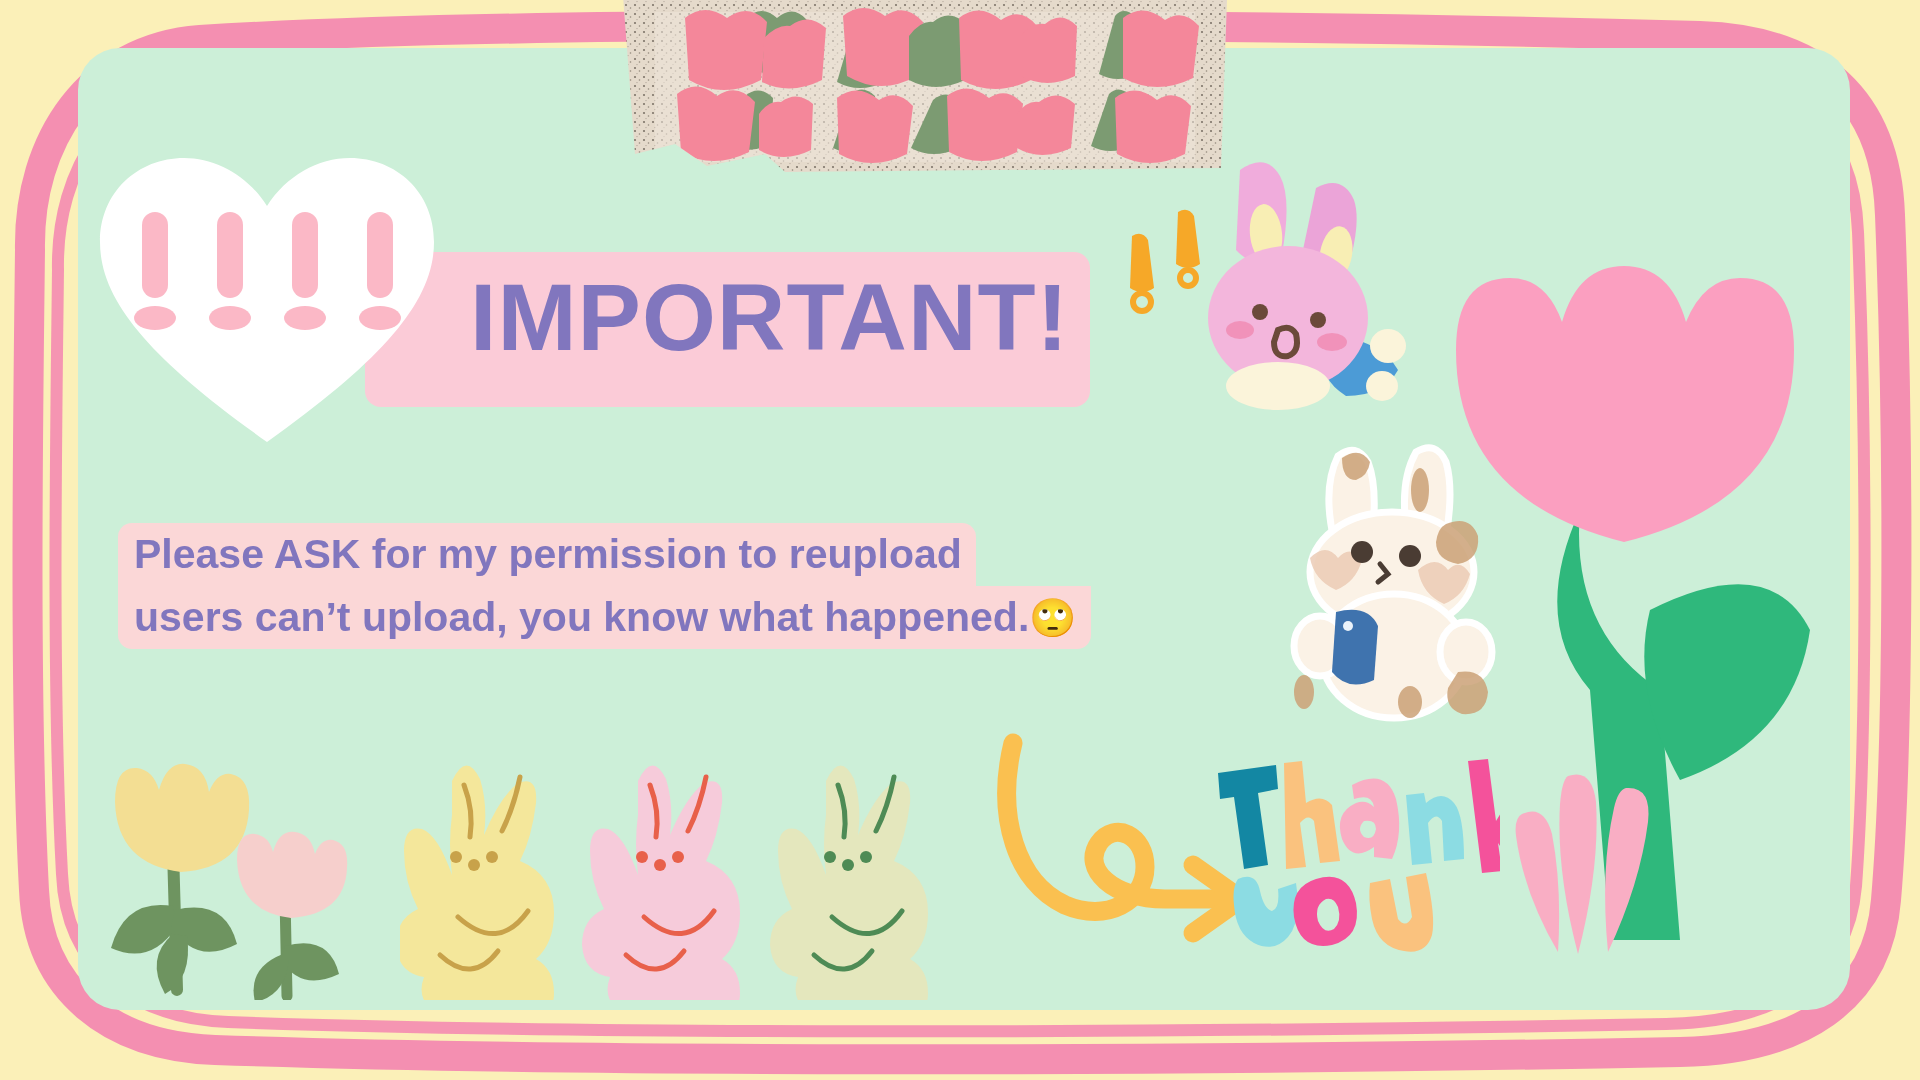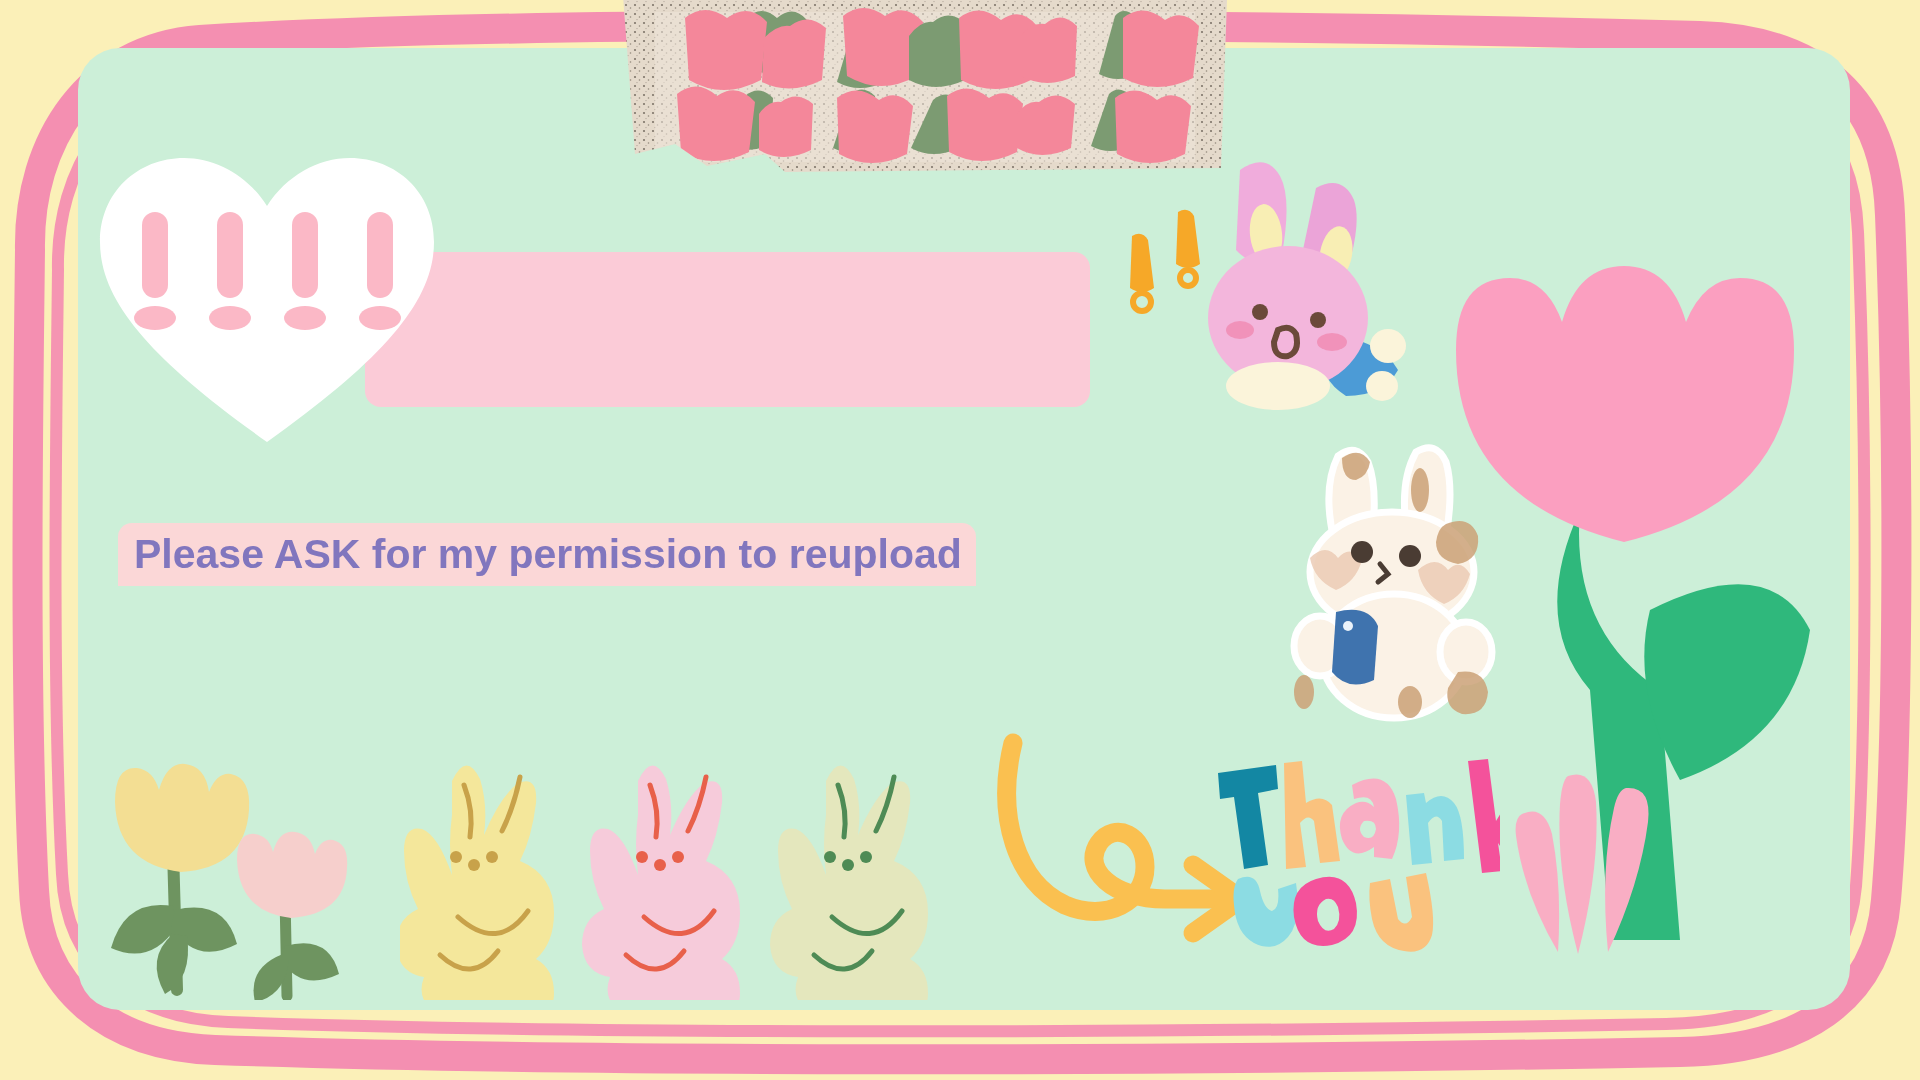--- a/index.html
+++ b/index.html
@@ -139,23 +139,28 @@
       <rect x="125" y="62" width="26" height="86" rx="13"></rect>
       <ellipse cx="138" cy="168" rx="21" ry="12"></ellipse>
       <rect x="200" y="62" width="26" height="86" rx="13"></rect>
       <ellipse cx="213" cy="168" rx="21" ry="12"></ellipse>
       <rect x="275" y="62" width="26" height="86" rx="13"></rect>
       <ellipse cx="288" cy="168" rx="21" ry="12"></ellipse>
     </g>
   </svg>
 
   <div class="imp-band"></div>
+  <div class="imp-text">IMPORTANT!</div>
 
   <div class="para-wrap">
     <div class="para-line l1"> Please ASK for my permission to reupload</div>
+    <div class="para-line l3">
+      <span>users can’t upload, you know what happened.</span>
+      <span class="emoji">🙄</span>
+    </div>
   </div>
 
   <svg class="pink-bunny" viewBox="0 0 300 310">
     <g fill="#F6A828">
       <path d="M12 86 q10 -6 16 4 l6 48 q-12 8 -24 0 Z"></path>
       <circle cx="22" cy="152" r="9" fill="none" stroke="#F6A828" stroke-width="6"></circle>
       <path d="M58 62 q10 -6 16 4 l6 48 q-12 8 -24 0 Z"></path>
       <circle cx="68" cy="128" r="8" fill="none" stroke="#F6A828" stroke-width="6"></circle>
     </g>
 

